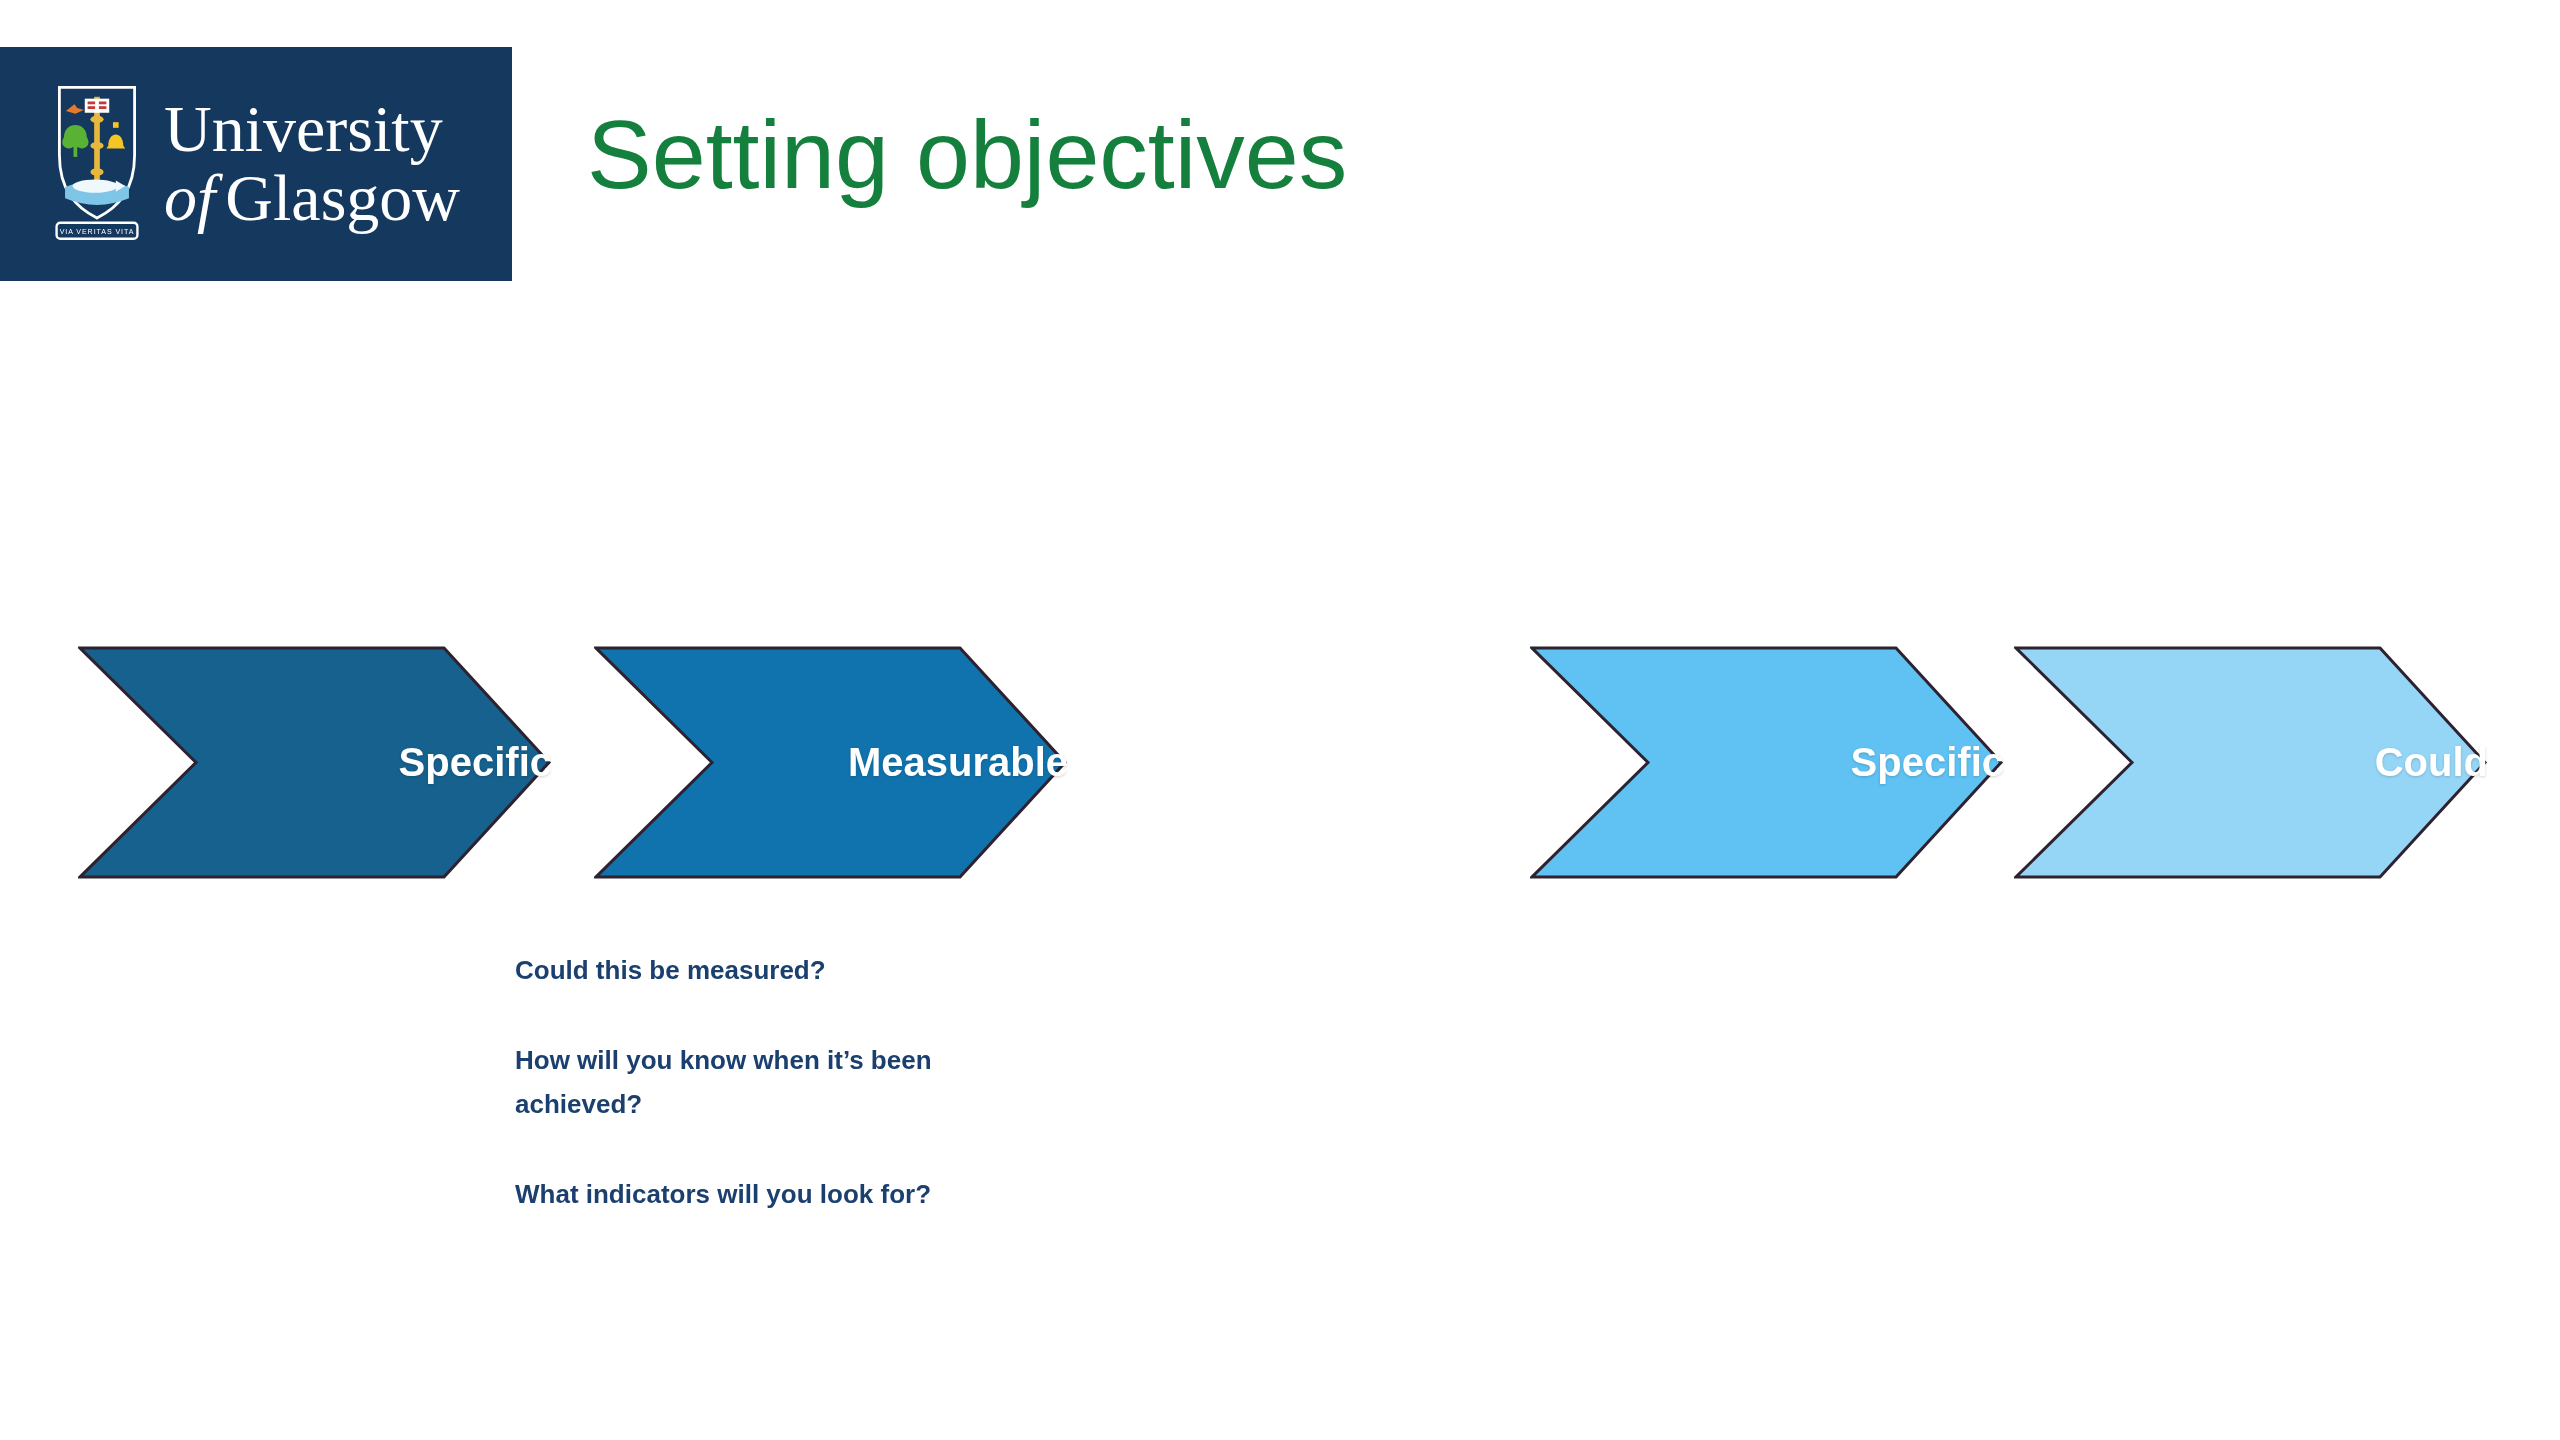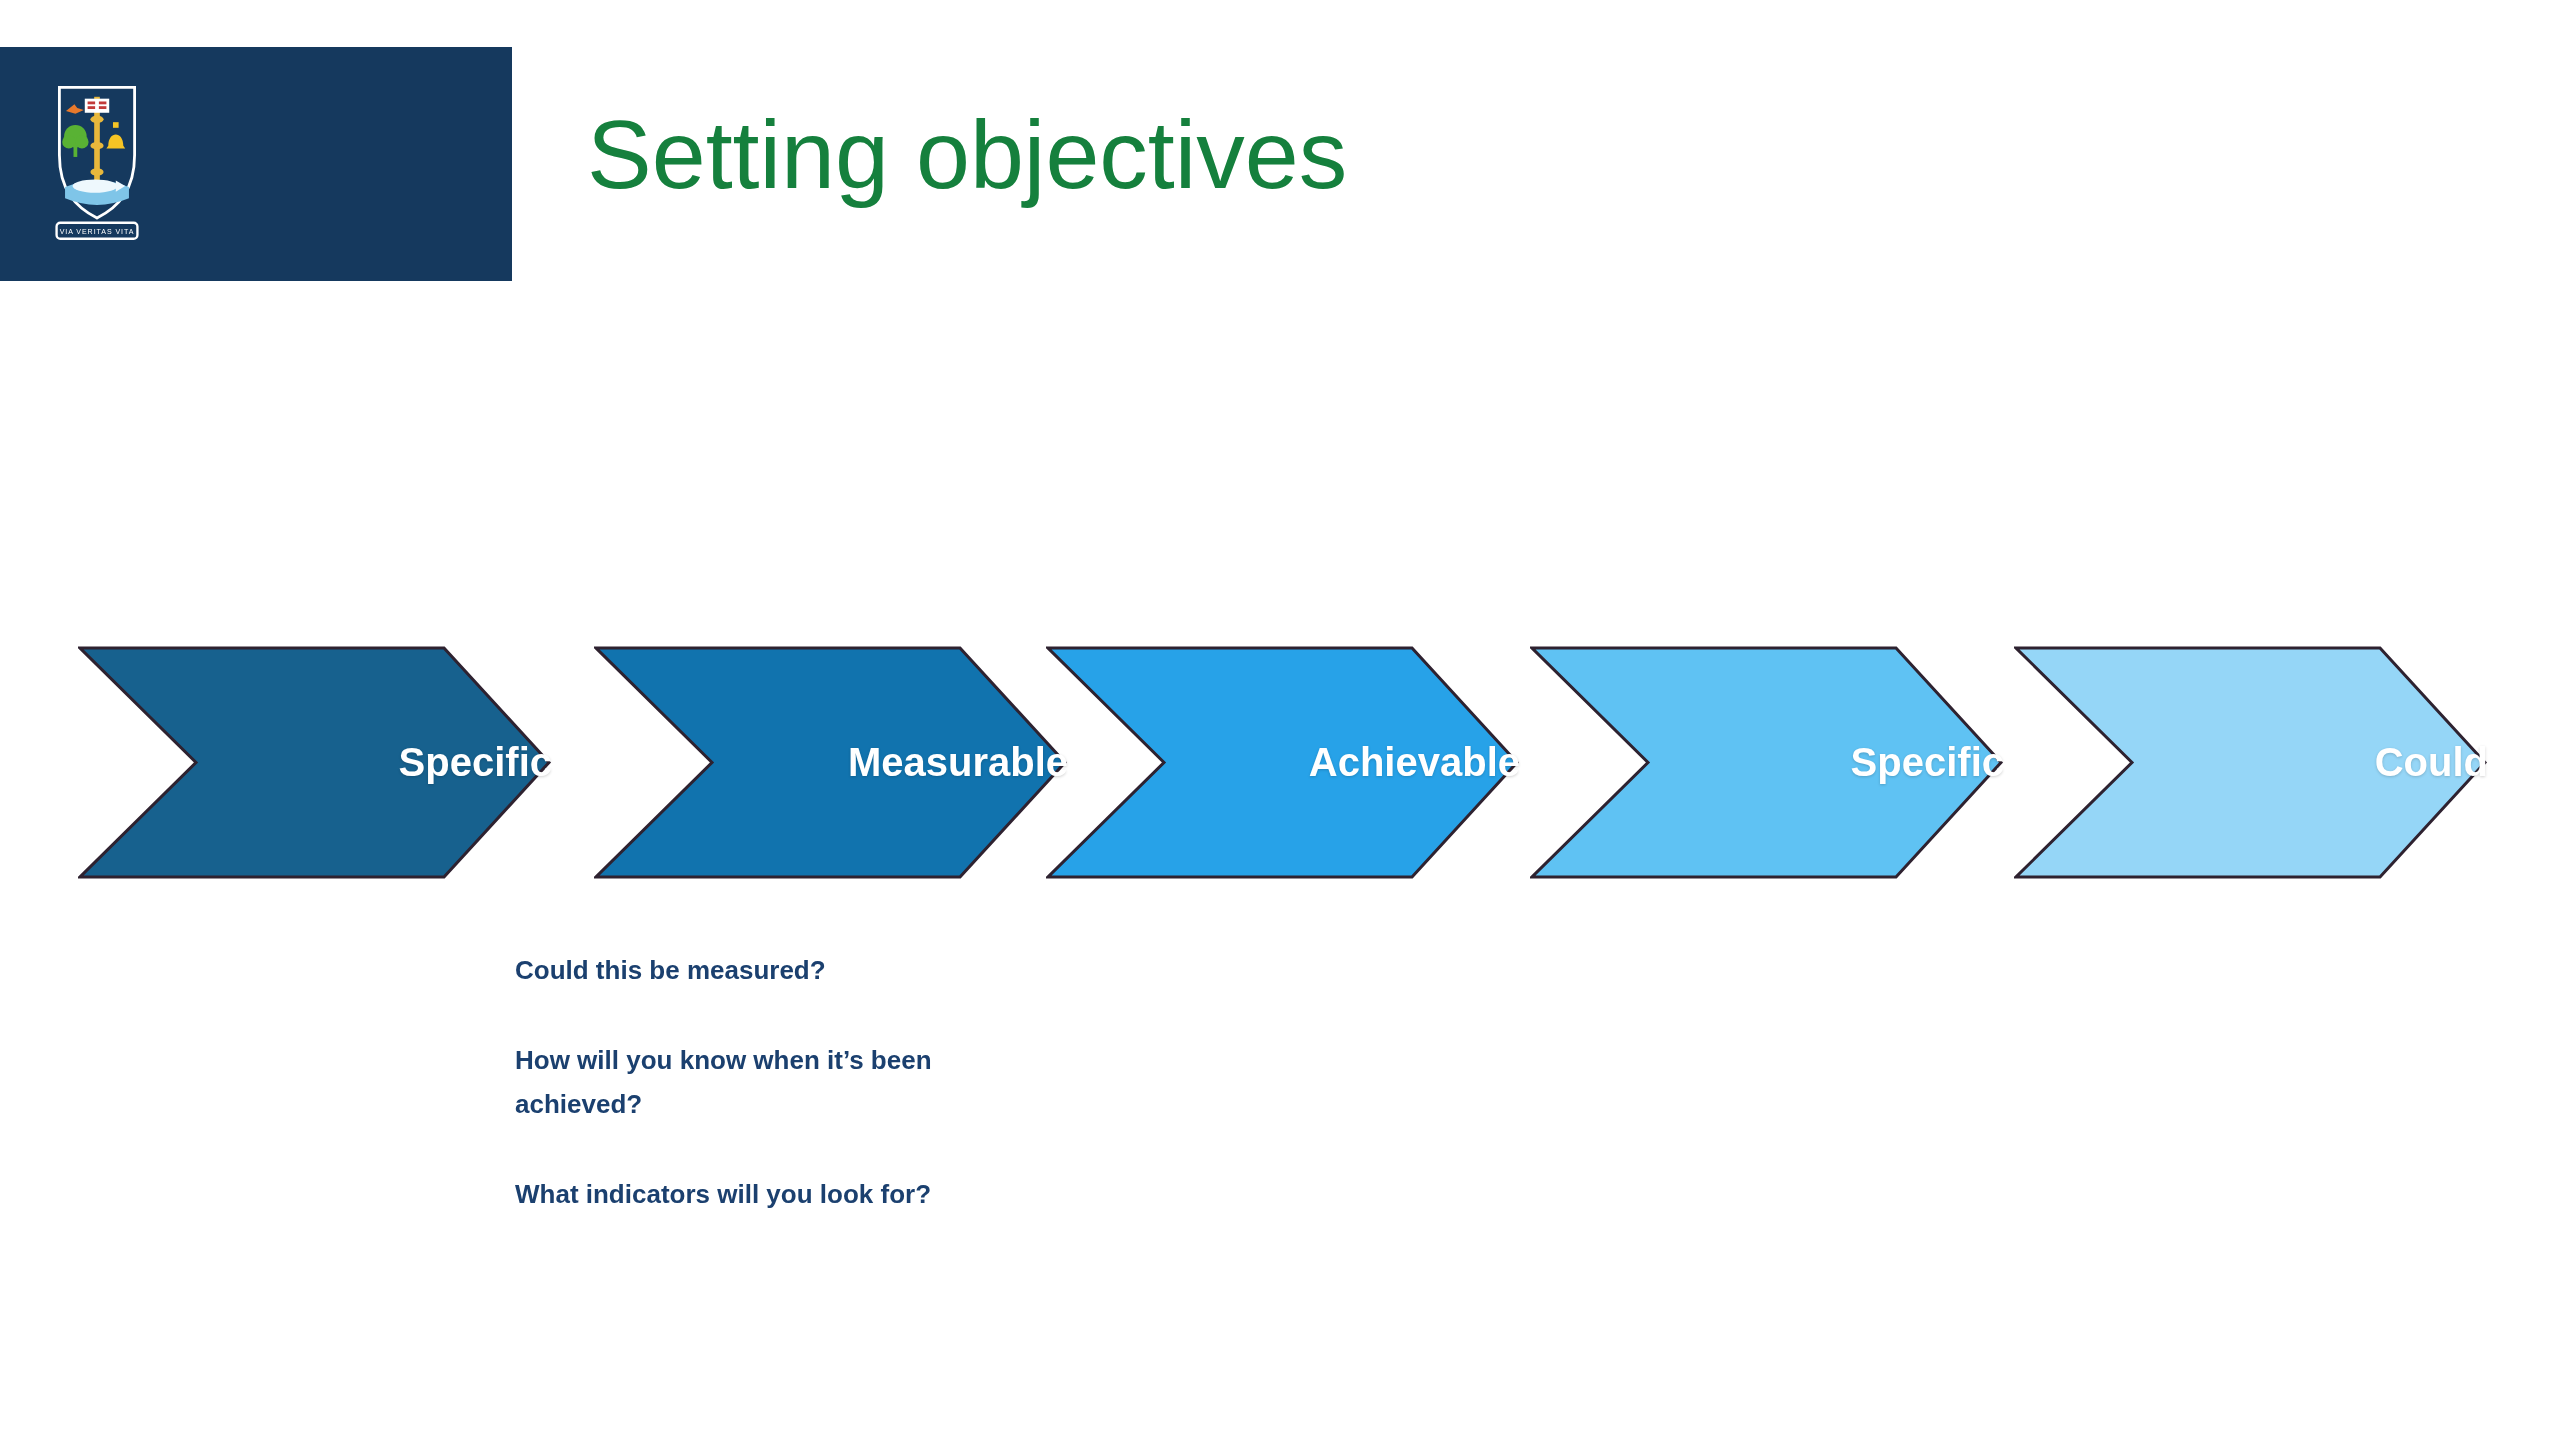--- a/index.html
+++ b/index.html
@@ -89,46 +89,44 @@
         <path d="M16 112 Q50 98 84 112 L84 124 Q50 138 16 124 Z" fill="#7fc5e8"></path>
         <ellipse cx="48" cy="111" rx="24" ry="7" fill="#eef8fd"></ellipse>
         <path d="M70 105 l10 6 l-10 6 z" fill="#eef8fd"></path>
       </g>
 
       <g>
         <rect x="7" y="150" width="86" height="17" rx="4" fill="#15395e" stroke="#ffffff" stroke-width="2.5"></rect>
         <text x="50" y="162" text-anchor="middle" font-size="7.5" letter-spacing="1" fill="#ffffff" font-family="Liberation Sans, sans-serif">VIA VERITAS VITA</text>
       </g>
     </svg>
+    <div class="logo-text">
+      <div class="logo-line1">University</div>
+      <div class="logo-line2"><em>of</em><span>Glasgow</span></div>
+    </div>
   </header>
 
   <h1 class="page-title">Setting objectives</h1>
 
   <div class="chevrons">
 
     <div class="chevron c0">
       <svg viewBox="0 0 474 233" preserveAspectRatio="none">
         <polygon points="2,2 366,2 471,116.5 366,231 2,231 118,116.5" stroke="#2e2230" stroke-width="3" stroke-linejoin="miter" fill="#17618e"></polygon>
       </svg>
       <span class="chev-label">Specific</span>
     </div>
 
     <div class="chevron c1">
       <svg viewBox="0 0 474 233" preserveAspectRatio="none">
         <polygon points="2,2 366,2 471,116.5 366,231 2,231 118,116.5" stroke="#2e2230" stroke-width="3" stroke-linejoin="miter" fill="#1173ae"></polygon>
       </svg>
       <span class="chev-label">Measurable</span>
     </div>
 
-    <div class="chevron c2">
-      <svg viewBox="0 0 474 233" preserveAspectRatio="none">
-        <polygon points="2,2 366,2 471,116.5 366,231 2,231 118,116.5" stroke="#2e2230" stroke-width="3" stroke-linejoin="miter" fill="#27a2e8"></polygon>
-      </svg>
-      <span class="chev-label">Achievable</span>
-    </div>
 
     <div class="chevron c3">
       <svg viewBox="0 0 474 233" preserveAspectRatio="none">
         <polygon points="2,2 366,2 471,116.5 366,231 2,231 118,116.5" stroke="#2e2230" stroke-width="3" stroke-linejoin="miter" fill="#5fc2f3"></polygon>
       </svg>
       <span class="chev-label">Specific</span>
     </div>
 
     <div class="chevron c4">
       <svg viewBox="0 0 474 233" preserveAspectRatio="none">

